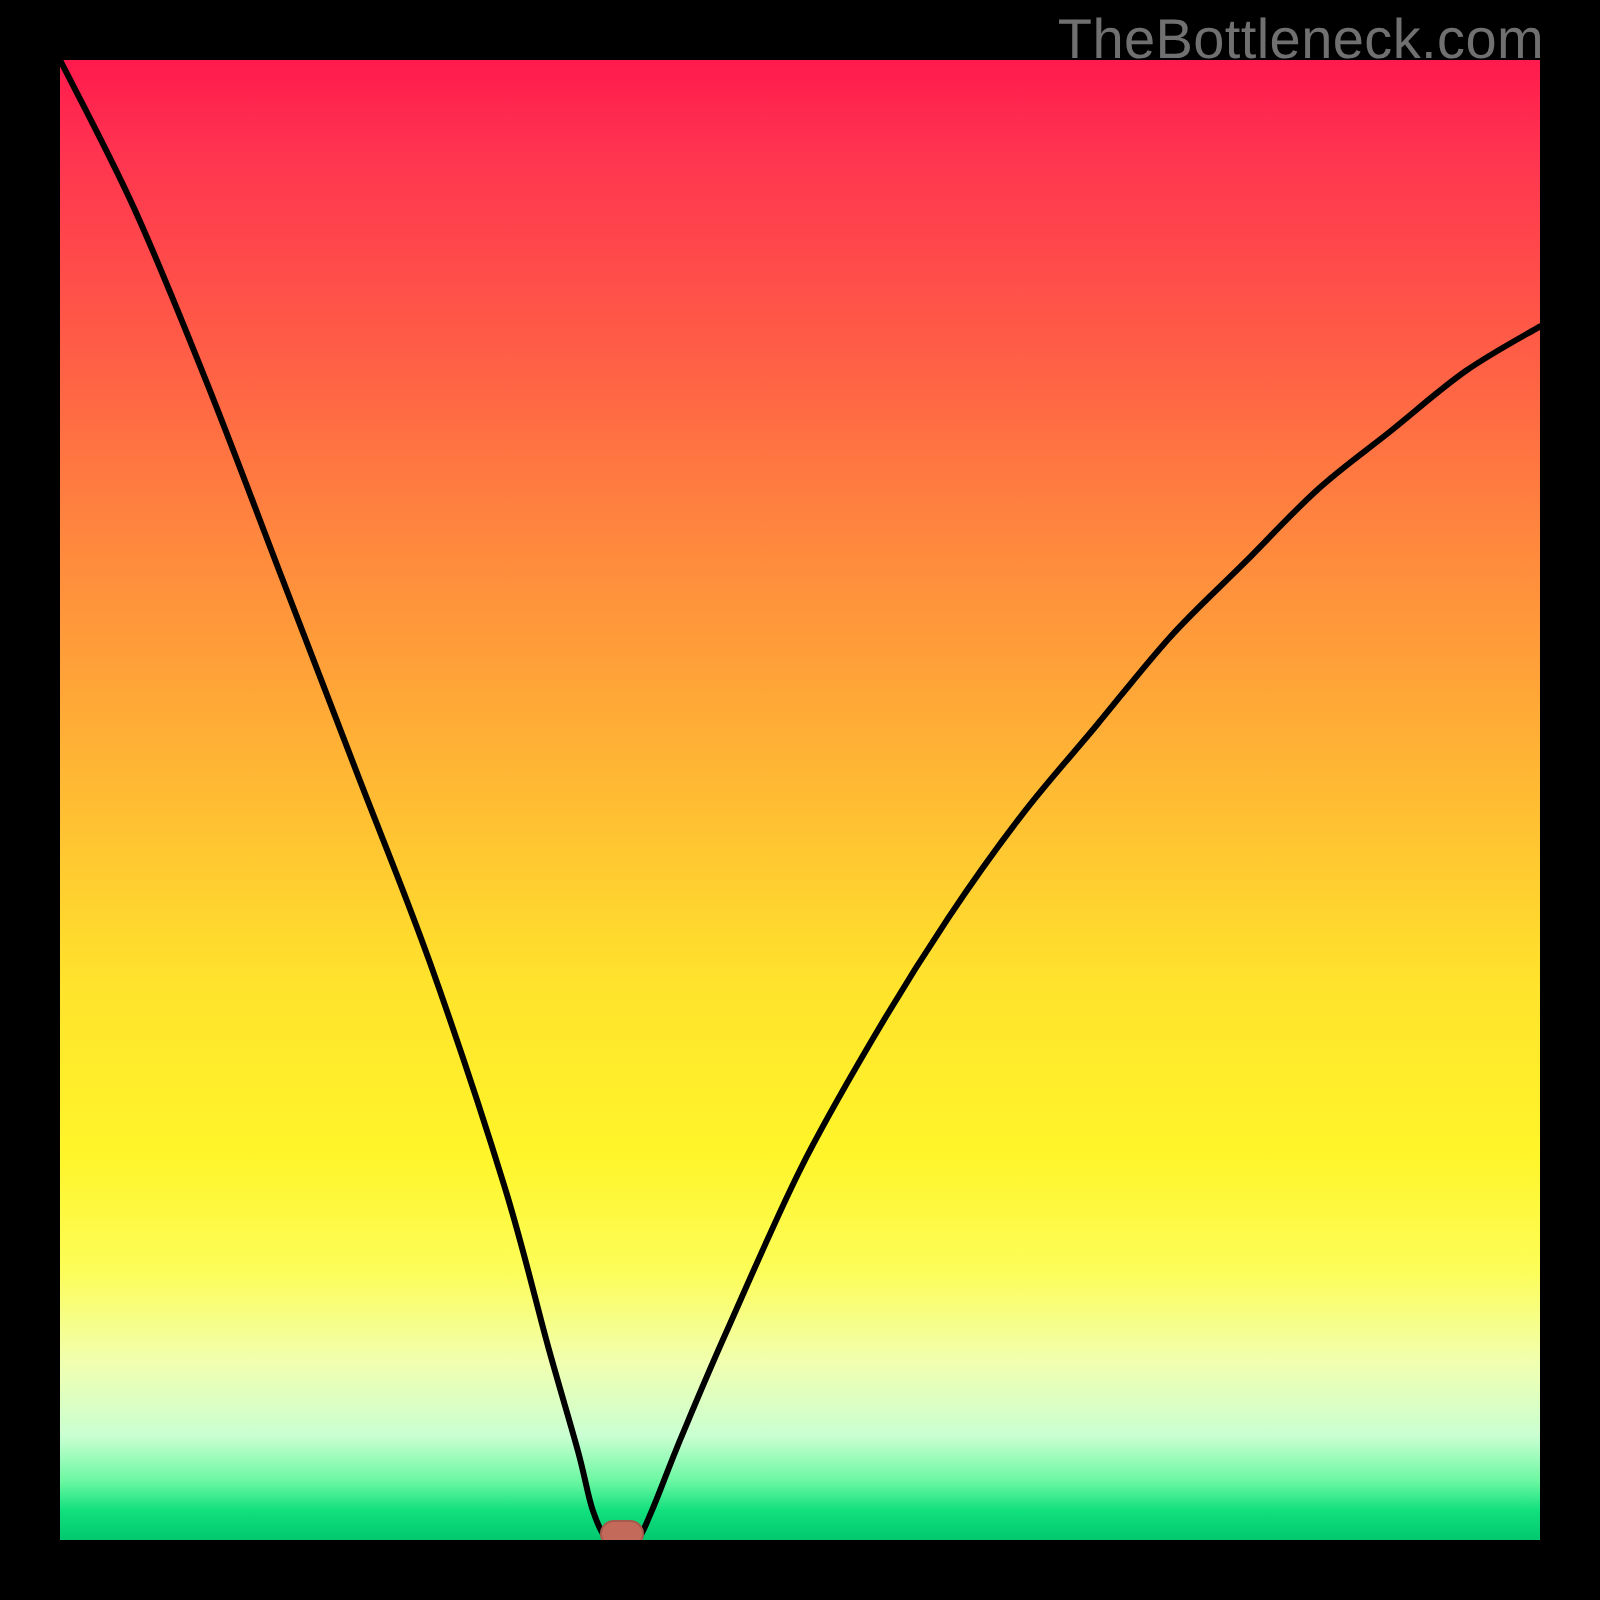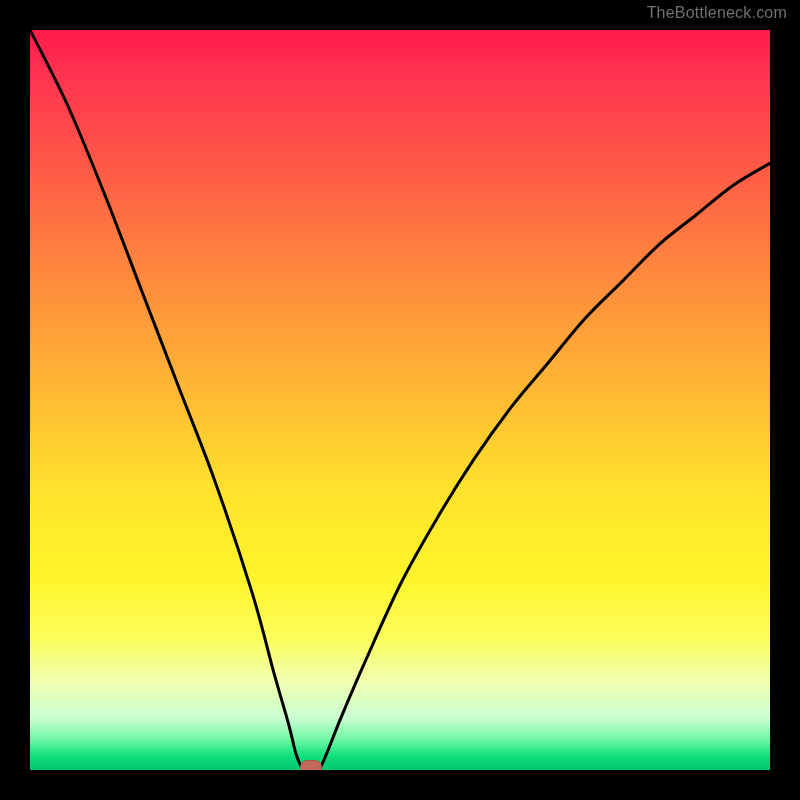--- a/index.html
+++ b/index.html
@@ -12,23 +12,23 @@
   }
   .frame {
     position: relative;
     width: 800px;
     height: 800px;
     background: #000;
   }
   .watermark {
     position: absolute;
     top: 4px;
-    right: 13px;
+    right: 28px;
     color: #707070;
-    font-size: 16px;
+    font-size: 28px;
     font-weight: 500;
     letter-spacing: 0.2px;
     z-index: 10;
   }
   .plot-area {
     position: absolute;
     left: 30px;
     top: 30px;
     width: 740px;
     height: 740px;

